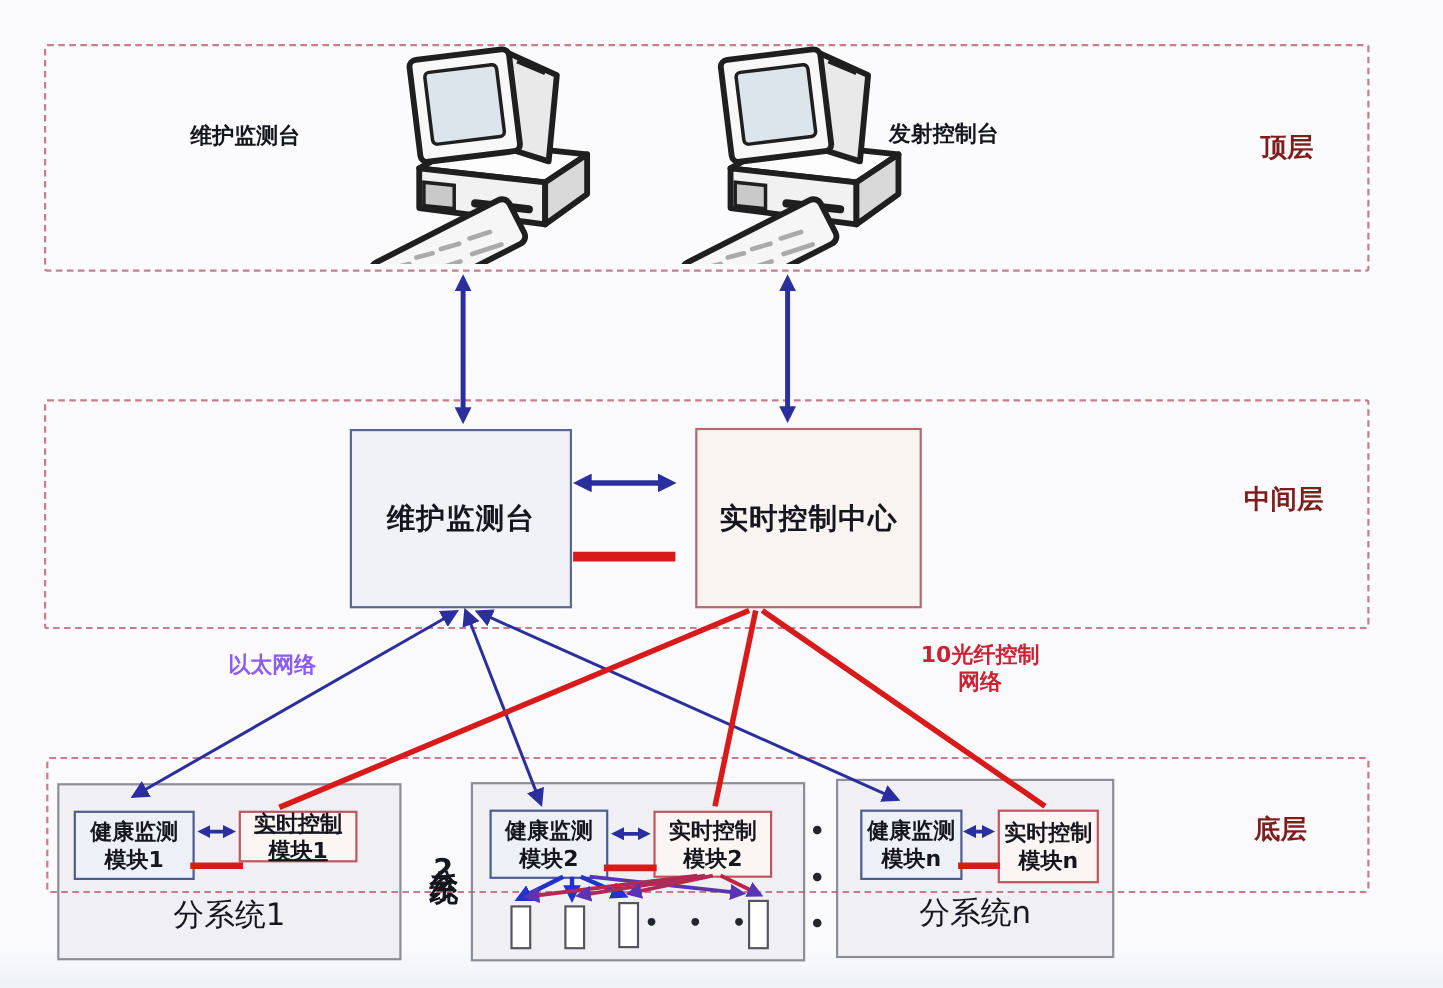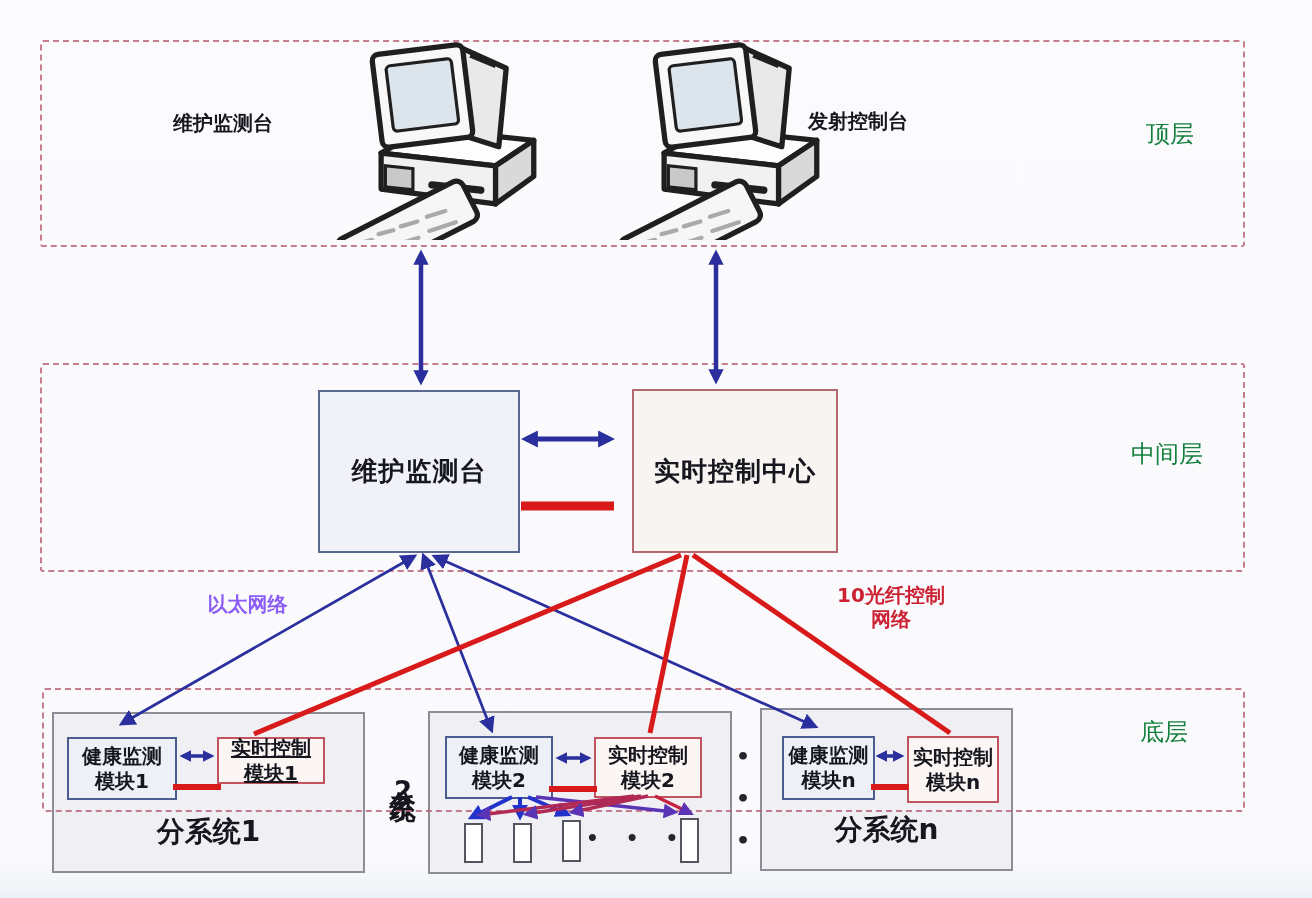--- a/index.html
+++ b/index.html
@@ -2,31 +2,31 @@
 <html><head>
 <meta charset="utf-8">
 <style>
   html,body{margin:0;padding:0;}
   body{
     width:1312px;height:898px;position:relative;overflow:hidden;
     background:linear-gradient(to bottom,#fbfbfd 0%,#fafafd 96%,#eef2f8 100%);
     font-family:"DejaVu Sans","Liberation Sans",sans-serif;color:#16161f;
   }
   .dashedbox{position:absolute;border:2px dashed rgba(187,95,112,.8);border-radius:3px;background:transparent;}
-  .layer-label{position:absolute;font-size:24px;font-weight:normal;color:#15803d;z-index:3;}
+  .layer-label{position:absolute;font-size:24px;font-weight:bold;color:#7f1d1d;z-index:3;}
   .console-label{position:absolute;width:122px;text-align:center;font-size:20px;font-weight:bold;line-height:1.18;z-index:3;}
   .center-box{position:absolute;display:flex;align-items:center;justify-content:center;
     font-size:26px;font-weight:bold;letter-spacing:1px;z-index:3;box-sizing:border-box;}
   .center-health{border:2px solid #5a6890;background:#f1f2f7;}
   .center-realtime{border:2px solid #b4696e;background:#f8f4f1;}
   .net-label{position:absolute;font-weight:bold;font-size:20px;line-height:1.2;text-align:center;z-index:3;}
   .net-ethernet{color:#8b5cf6;width:115px;}
   .net-fiber{color:#cc2233;width:118px;}
   .subsys{position:absolute;border:2px solid #8d8d97;background:#f0f0f4;z-index:2;box-sizing:border-box;}
-  .subsys-name{position:absolute;left:0;width:100%;bottom:20px;text-align:center;font-size:28px;font-weight:bold;z-index:3;}
+  .subsys-name{position:absolute;left:0;width:100%;bottom:20px;text-align:center;font-size:28px;font-weight:normal;z-index:3;}
   .module{position:absolute;display:flex;align-items:center;justify-content:center;text-align:center;
     font-size:20px;font-weight:bold;line-height:1.25;z-index:3;box-sizing:border-box;}
   .module span{display:inline-block;max-width:86px;}
   .module-health{border:2px solid #4d5c90;background:#eef0f8;}
   .module-realtime{border:2px solid #c05560;background:#fbf6f3;}
   .vertical-name{position:absolute;writing-mode:vertical-rl;text-orientation:upright;
     font-size:26px;font-weight:bold;letter-spacing:2px;z-index:3;}
   .unit-rect{position:absolute;width:19px;height:40px;border:2px solid #55555f;background:#ffffff;z-index:3;box-sizing:border-box;}
   .dots-h{position:absolute;font-size:20px;font-weight:bold;letter-spacing:10px;color:#24242c;z-index:4;}
   .dot-v{position:absolute;font-size:22px;font-weight:bold;color:#24242c;z-index:3;}
@@ -37,21 +37,21 @@
 </style>
 </head>
 <body>
 
 <div class="dashedbox toplayer-dash" style="left:40px;top:40px;width:1201px;height:203px;"></div>
 <div class="dashedbox" style="left:40px;top:363px;width:1201px;height:205px;z-index:1;"></div>
 <div class="dashedbox bottomlayer-dash" style="left:42px;top:688px;width:1199px;height:120px;"></div>
 
 <div class="layer-label" style="left:1146px;top:118px;">顶层</div>
 <div class="layer-label" style="left:1131px;top:438px;">中间层</div>
-<div class="layer-label" style="left:1140px;top:716px;">底层</div>
+<div class="layer-label" style="left:1140px;top:738px;">底层</div>
 
 <svg class="computer" style="left:326px;top:28px;" viewBox="0 0 200 200">
   <g stroke="#1f1f1f" stroke-width="5" stroke-linejoin="round">
     <polygon points="52,118 160,130 196,106 92,95" fill="#fdfdfd"></polygon>
     <polygon points="52,118 160,130 160,166 52,152" fill="#f1f1f1"></polygon>
     <polygon points="160,130 196,106 196,140 160,166" fill="#d9d9d9"></polygon>
     <polygon points="126,18 170,38 163,112 122,99" fill="#e9e9e9"></polygon>
   </g>
   <line x1="136" y1="26" x2="160" y2="36" stroke="#1f1f1f" stroke-width="4"></line>
   <g transform="rotate(-7 92 64)">

